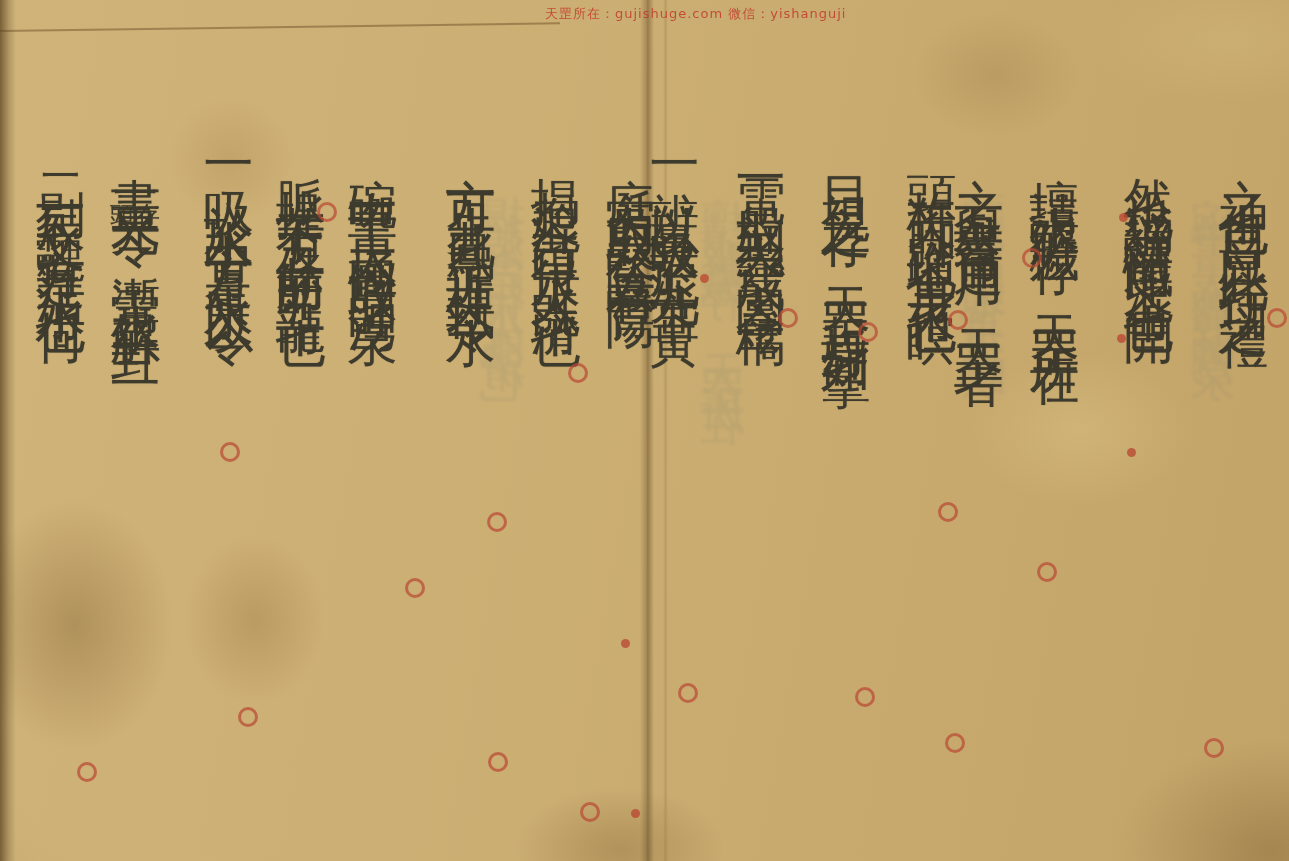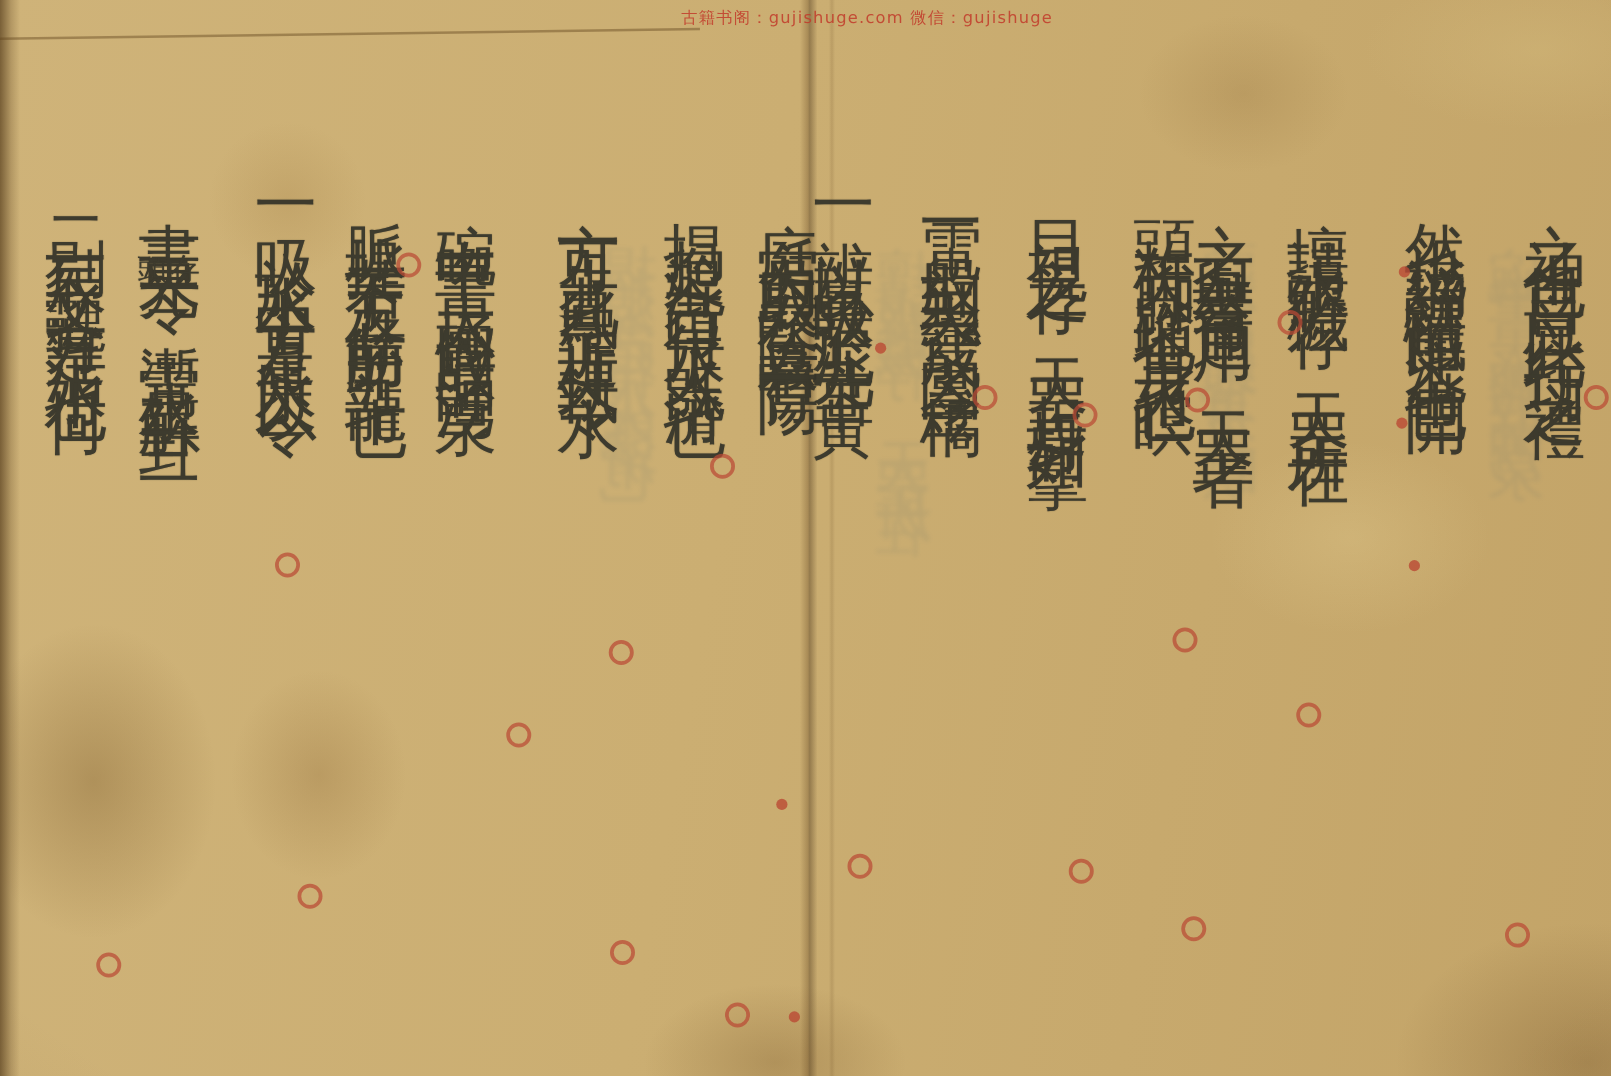--- a/index.html
+++ b/index.html
@@ -46,21 +46,21 @@
 </style>
 </head>
 <body>
 
 <div class="edge-left"></div>
 <div class="crease"></div>
 <div class="crease2"></div>
 <div class="top-edge"></div>
 
 <div class="watermark">
-  <span>古籍书阁：gujishuge.com 微信：gujishuge</span>
+  <span>天罡所在：gujishuge.com 微信：yishanguji</span>
 </div>
 
 <div id="ghost-layer">
     <div class="ghost" style="left: 690px;">壇請水解穢存　天罡所在</div>
     <div class="ghost" style="left: 470px;">揭起混合己得水火旣濟也</div>
     <div class="ghost" style="left: 950px;">頭杵天脚踏地全身火也瞑</div>
     <div class="ghost" style="left: 1180px;">碗中書一太極圖取師湧泉</div>
   </div>
 <div id="columns-layer">
     <div class="col" style="left: 1211px;"><span>之神也自意以此行功之禮</span></div>

